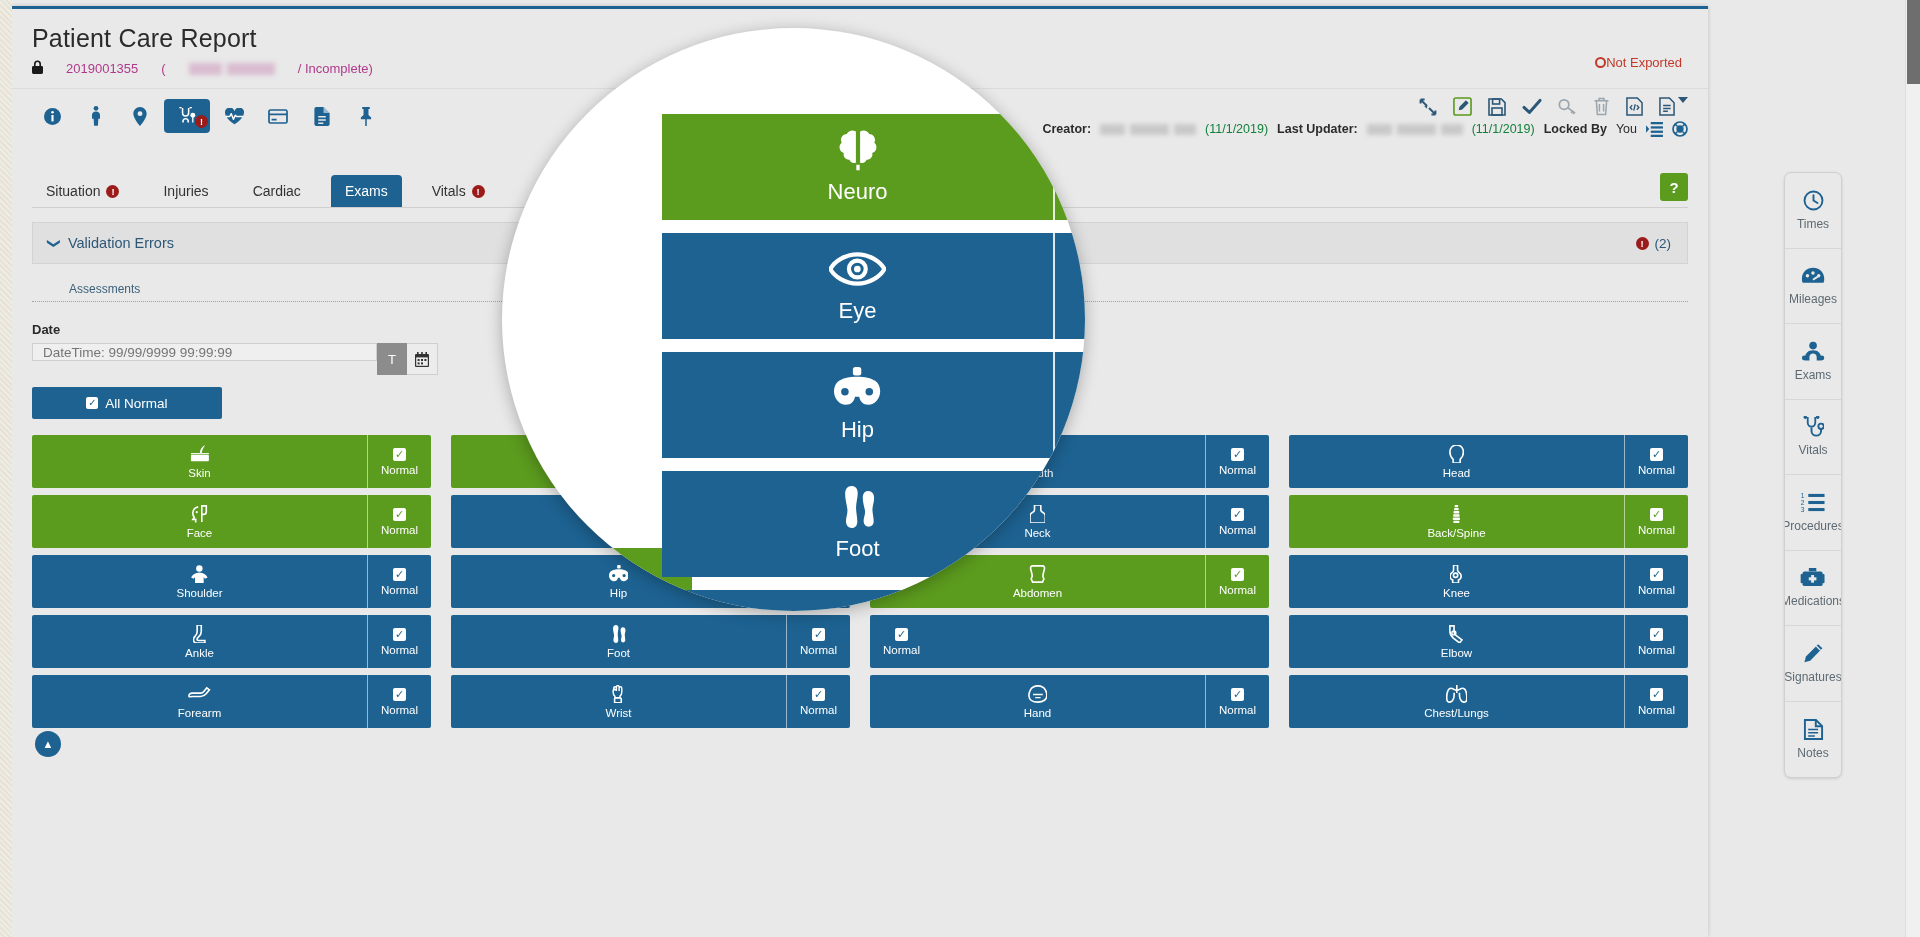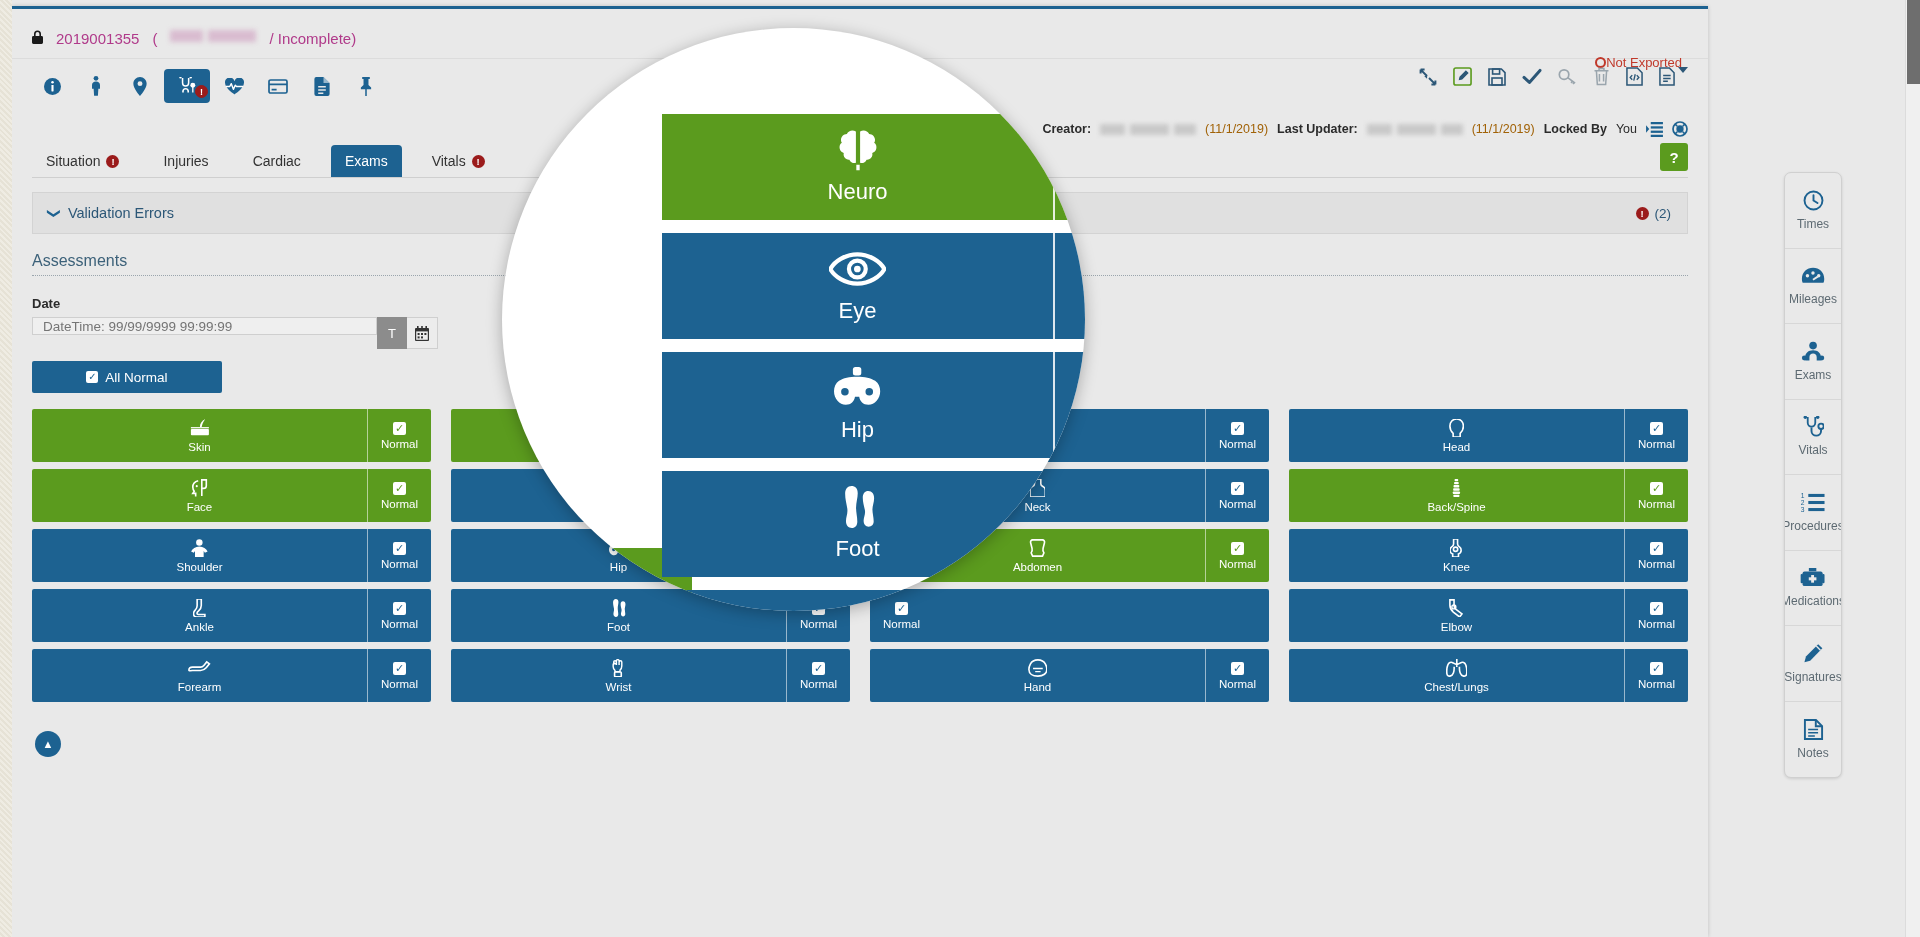--- a/index.html
+++ b/index.html
@@ -26,22 +26,22 @@
   }
 
   
   .hdr { padding: 14px 20px 0 20px; }
   .hdr-title {
     font-size: 25px; color: #2b2b2b; font-weight: 400;
     letter-spacing: .2px; line-height: 30px;
   }
   .hdr-sub {
     margin-top: 7px;
-    display: flex; align-items: flex-start; gap: 13px;
-    font-size: 15px; color: #b03a8a;
+    display: flex; align-items: center; gap: 23px;
+    font-size: 13px; color: #b03a8a;
   }
   .lock-ico { color: #1a1a1a; font-size: 13px; }
   .redact {
     display: inline-block; width: 86px; height: 12px;
     background: linear-gradient(90deg,#d9bcd0 0 38%,transparent 38% 44%,#d9bcd0 44% 100%);
     filter: blur(2.4px);
     vertical-align: middle;
   }
   .not-exported {
     position: absolute; right: 26px; top: 46px;
@@ -88,21 +88,21 @@
     border-top: 6px solid #2c5777;
   }
 
   
   .meta-row {
     position: absolute; right: 20px; top: 112px;
     display: flex; align-items: center; gap: 9px;
     font-size: 12.5px; color: #2b2b2b;
   }
   .meta-row b { font-weight: bold; }
-  .meta-date { color: #a16207; }
+  .meta-date { color: #15803d; }
   .meta-redact {
     display:inline-block; width: 96px; height: 11px;
     background: linear-gradient(90deg,#c9c9c9 0 26%,transparent 26% 31%,#c9c9c9 31% 72%,transparent 72% 77%,#c9c9c9 77% 100%);
     filter: blur(2.2px);
   }
   .meta-ico { color: #1d6291; display:flex; cursor: pointer; }
 
   
   .tabstrip {
     margin-top: 30px;
@@ -143,21 +143,21 @@
   .chev { color:#1d6291; font-size:13px; }
   .valbox-r { display:flex; align-items:center; gap:6px; font-size:13.5px; color:#2c5777; }
   .valbox-r .terr {
     width: 13px; height: 13px; border-radius: 50%;
     background: #9b1b1b; color: #fff; font-size: 9.5px; font-weight: bold;
     display:flex; align-items:center; justify-content:center;
   }
 
   
   .sect { margin: 18px 20px 0 20px; }
-  .sect-title { font-size: 16px; color: #3c6179; }
+  .sect-title { font-size: 12px; color: #3c6179; margin-left: 37px; }
   .sect-rule { margin-top: 5px; border-top: 1px dotted #9aa5ad; }
 
   .field-label { margin: 20px 0 6px 0; font-size: 13px; color:#2b2b2b; font-weight: bold; }
   .date-row { display: flex; align-items: stretch; height: 32px; }
   .date-input {
     width: 345px; height: 18px;
     border: 1px solid #cfcfcf; background: #efefef;
     font-size: 13.5px; color: #9b9b9b; padding: 0 10px;
     font-family: "Liberation Sans", sans-serif;
   }
@@ -302,20 +302,21 @@
   }
 </style>
 </head>
 <body>
 
 <div id="root">
 
   <div class="page-frame">
 
     <div class="hdr">
+      <div class="hdr-title">Patient Care Report</div>
       <div class="hdr-sub">
         <span class="lock-ico">
           <svg width="11" height="14" viewBox="0 0 11 14" fill="currentColor">
               <path d="M2 6V4a3.5 3.5 0 017 0v2h.6A1.4 1.4 0 0111 7.4v5.2A1.4 1.4 0 019.6 14H1.4A1.4 1.4 0 010 12.6V7.4A1.4 1.4 0 011.4 6H2zm1.6 0h3.8V4a1.9 1.9 0 10-3.8 0v2z"></path>
             </svg>
         </span>
         <span>2019001355</span>
         <span>(</span>
         <span class="redact"></span>
         <span>/ Incomplete)</span>

